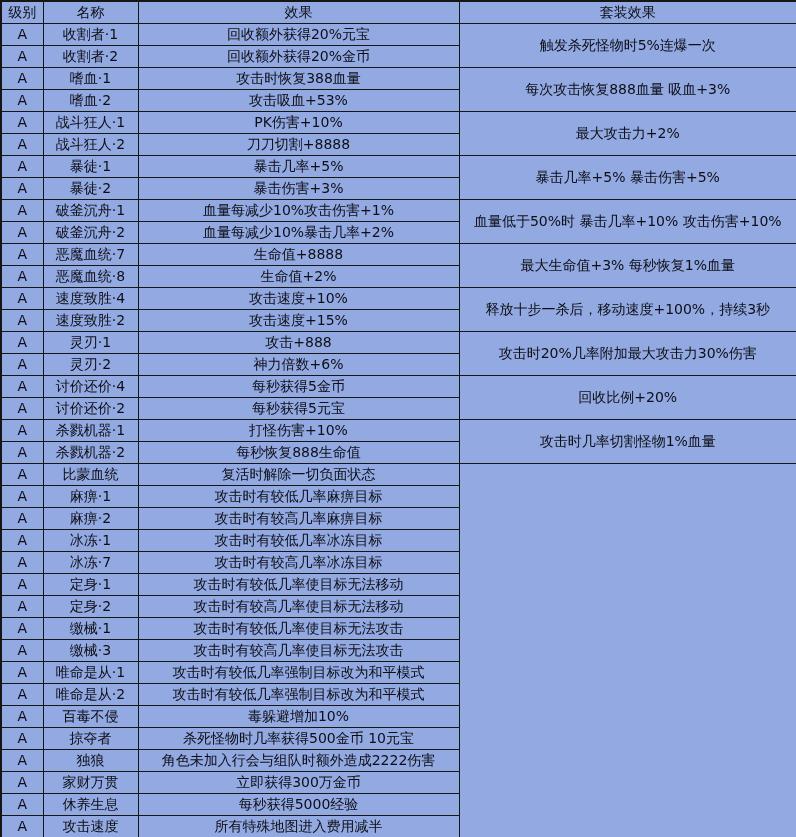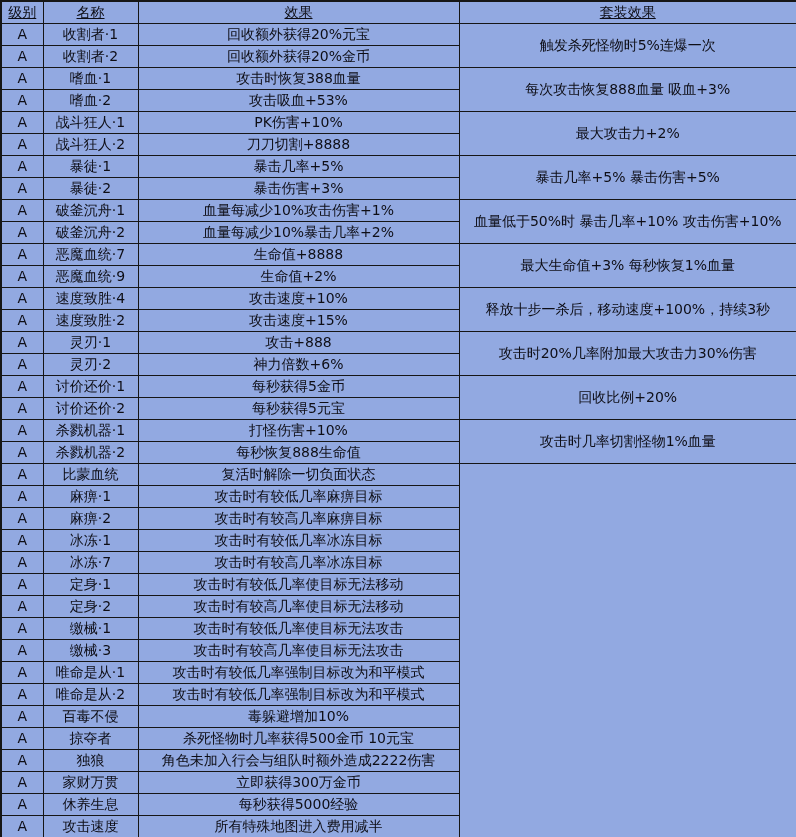--- a/index.html
+++ b/index.html
@@ -35,21 +35,20 @@
     vertical-align: middle;
     height: 21px;
     line-height: 21px;
     padding: 0 2px;
     overflow: hidden;
     white-space: nowrap;
     font-weight: normal;
   }
   table.grid th {
     font-weight: normal;
-    text-decoration: underline;
   }
   td.set-cell {
     white-space: normal;
     line-height: 18px;
   }
 </style>
 </head>
 <body>
 
 <div class="sheet">
@@ -125,21 +124,21 @@
           <td>血量每减少10%暴击几率+2%</td>
         </tr>
         <tr>
           <td>A</td>
           <td>恶魔血统·7</td>
           <td>生命值+8888</td>
           <td rowspan="2" class="set-cell">最大生命值+3% 每秒恢复1%血量</td>
         </tr>
         <tr>
           <td>A</td>
-          <td>恶魔血统·9</td>
+          <td>恶魔血统·8</td>
           <td>生命值+2%</td>
         </tr>
         <tr>
           <td>A</td>
           <td>速度致胜·4</td>
           <td>攻击速度+10%</td>
           <td rowspan="2" class="set-cell">释放十步一杀后，移动速度+100%，持续3秒</td>
         </tr>
         <tr>
           <td>A</td>
@@ -152,21 +151,21 @@
           <td>攻击+888</td>
           <td rowspan="2" class="set-cell">攻击时20%几率附加最大攻击力30%伤害</td>
         </tr>
         <tr>
           <td>A</td>
           <td>灵刃·2</td>
           <td>神力倍数+6%</td>
         </tr>
         <tr>
           <td>A</td>
-          <td>讨价还价·1</td>
+          <td>讨价还价·4</td>
           <td>每秒获得5金币</td>
           <td rowspan="2" class="set-cell">回收比例+20%</td>
         </tr>
         <tr>
           <td>A</td>
           <td>讨价还价·2</td>
           <td>每秒获得5元宝</td>
         </tr>
         <tr>
           <td>A</td>

